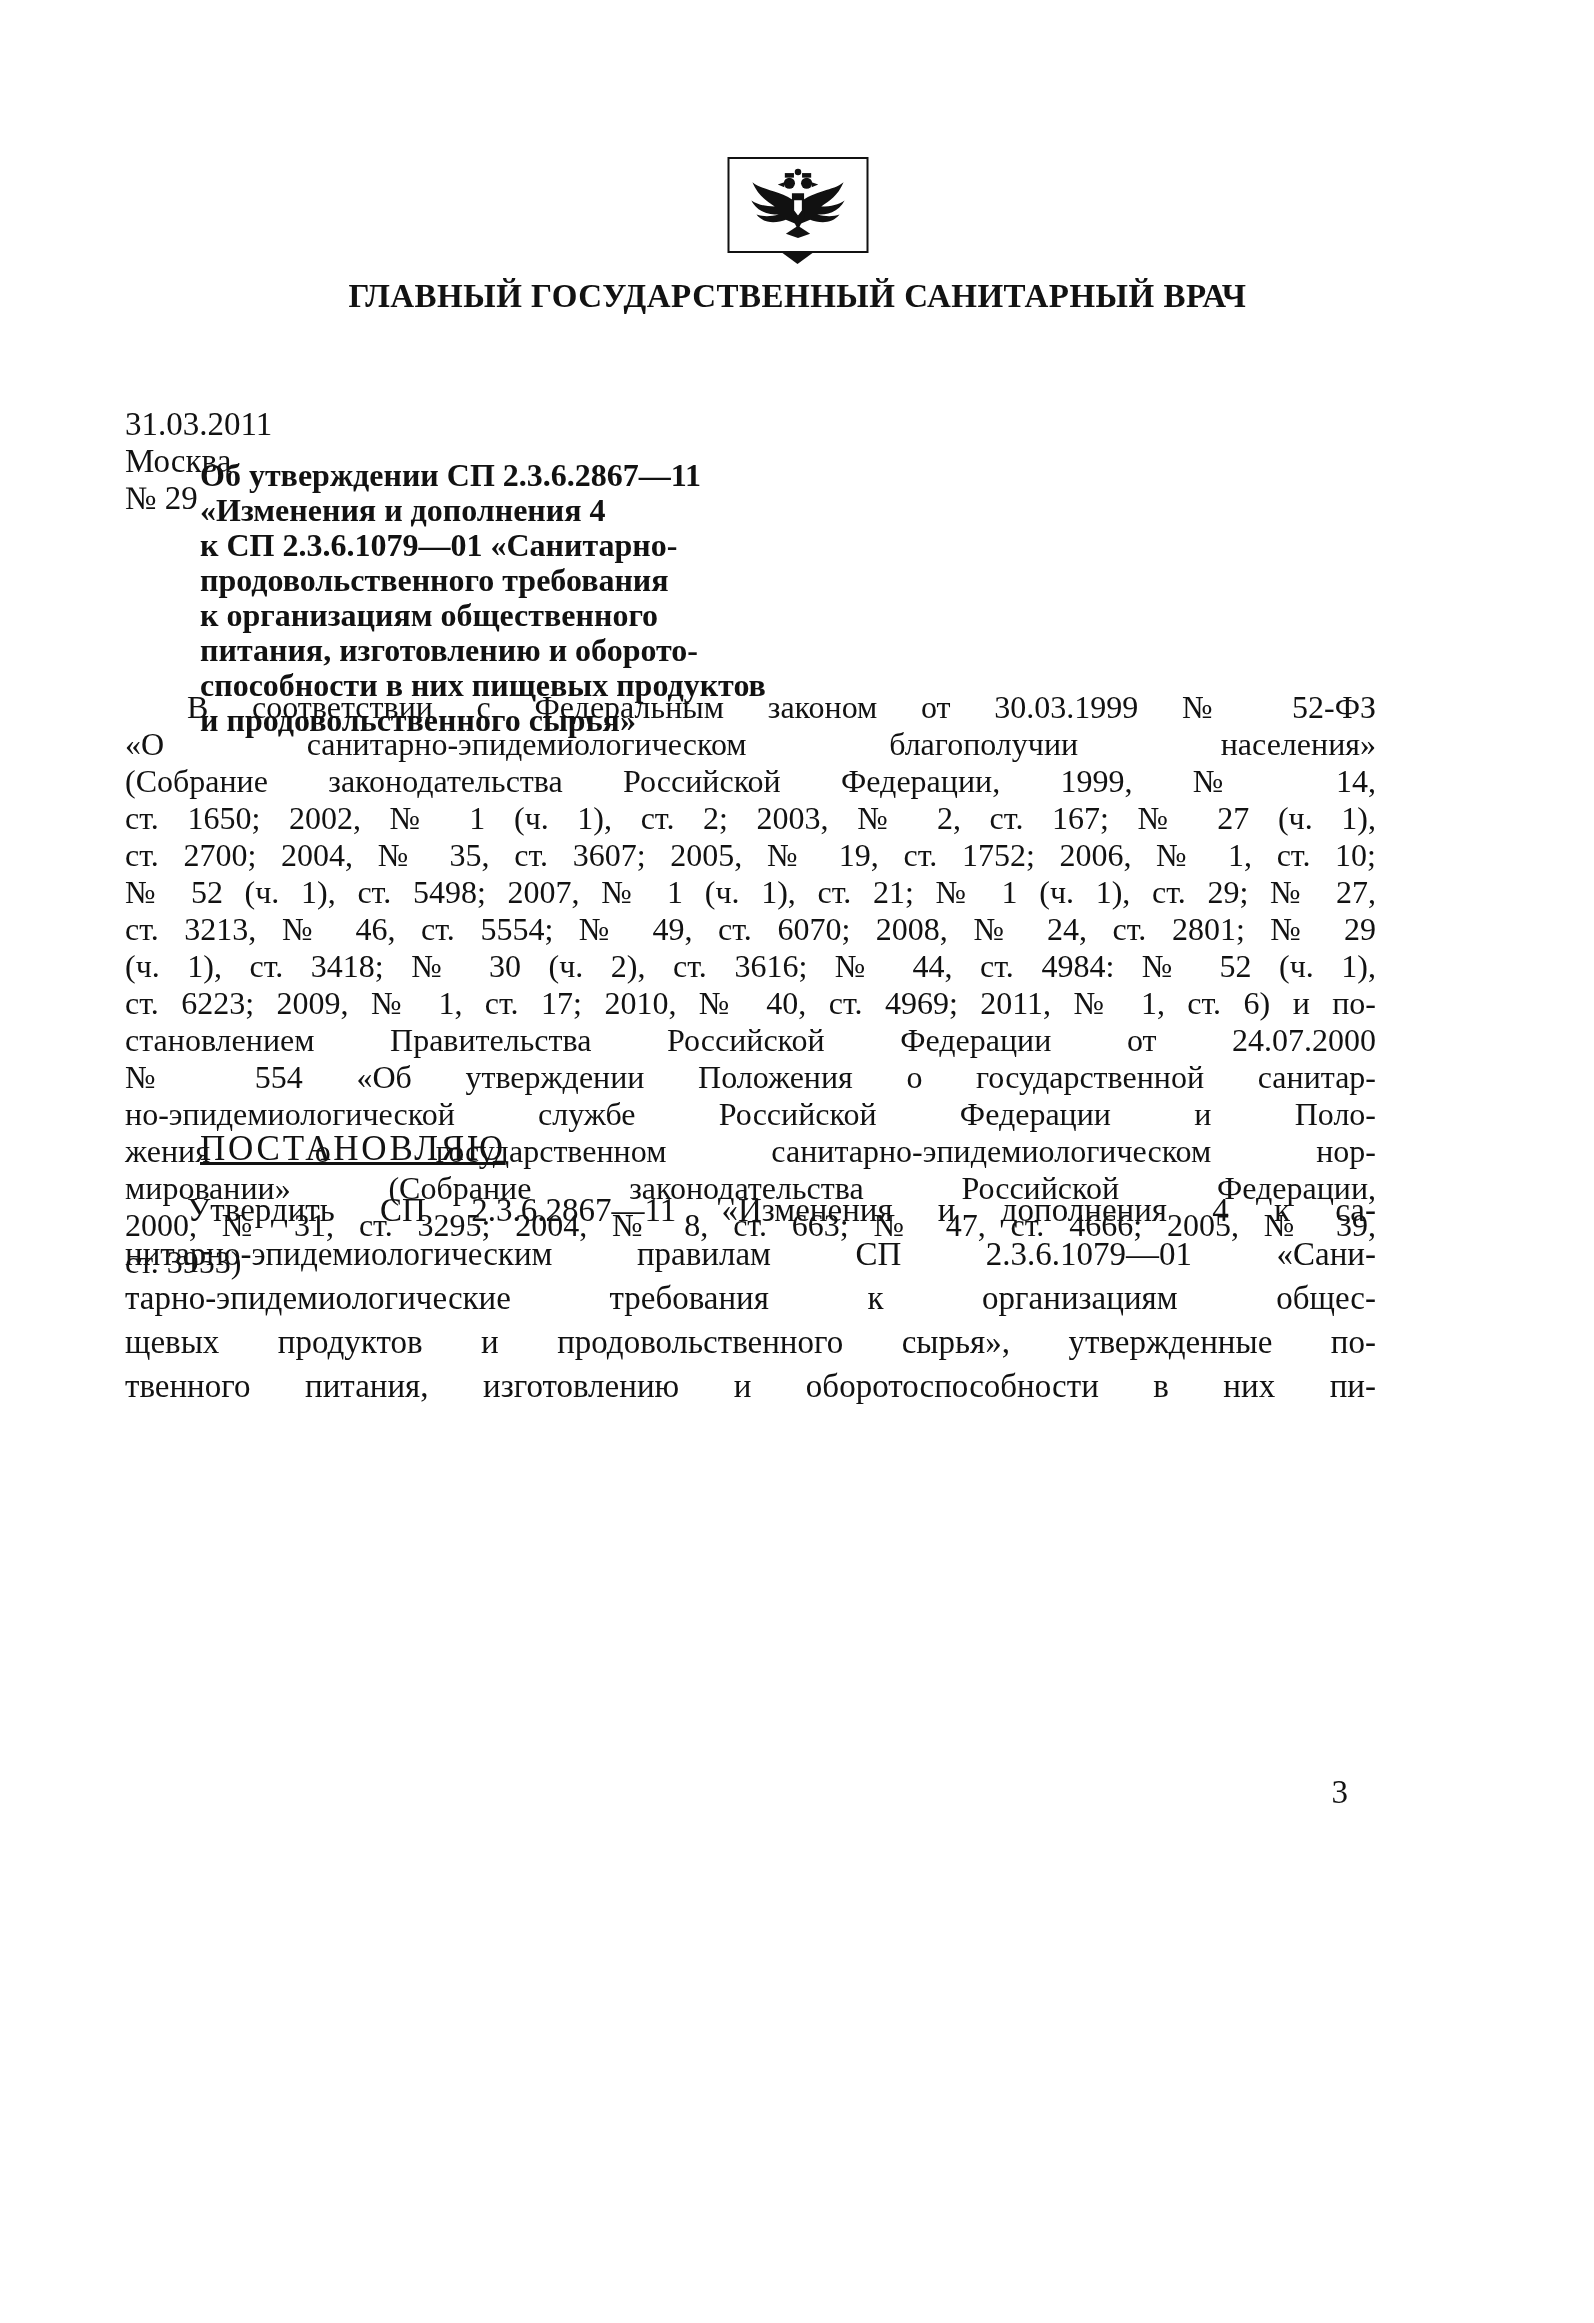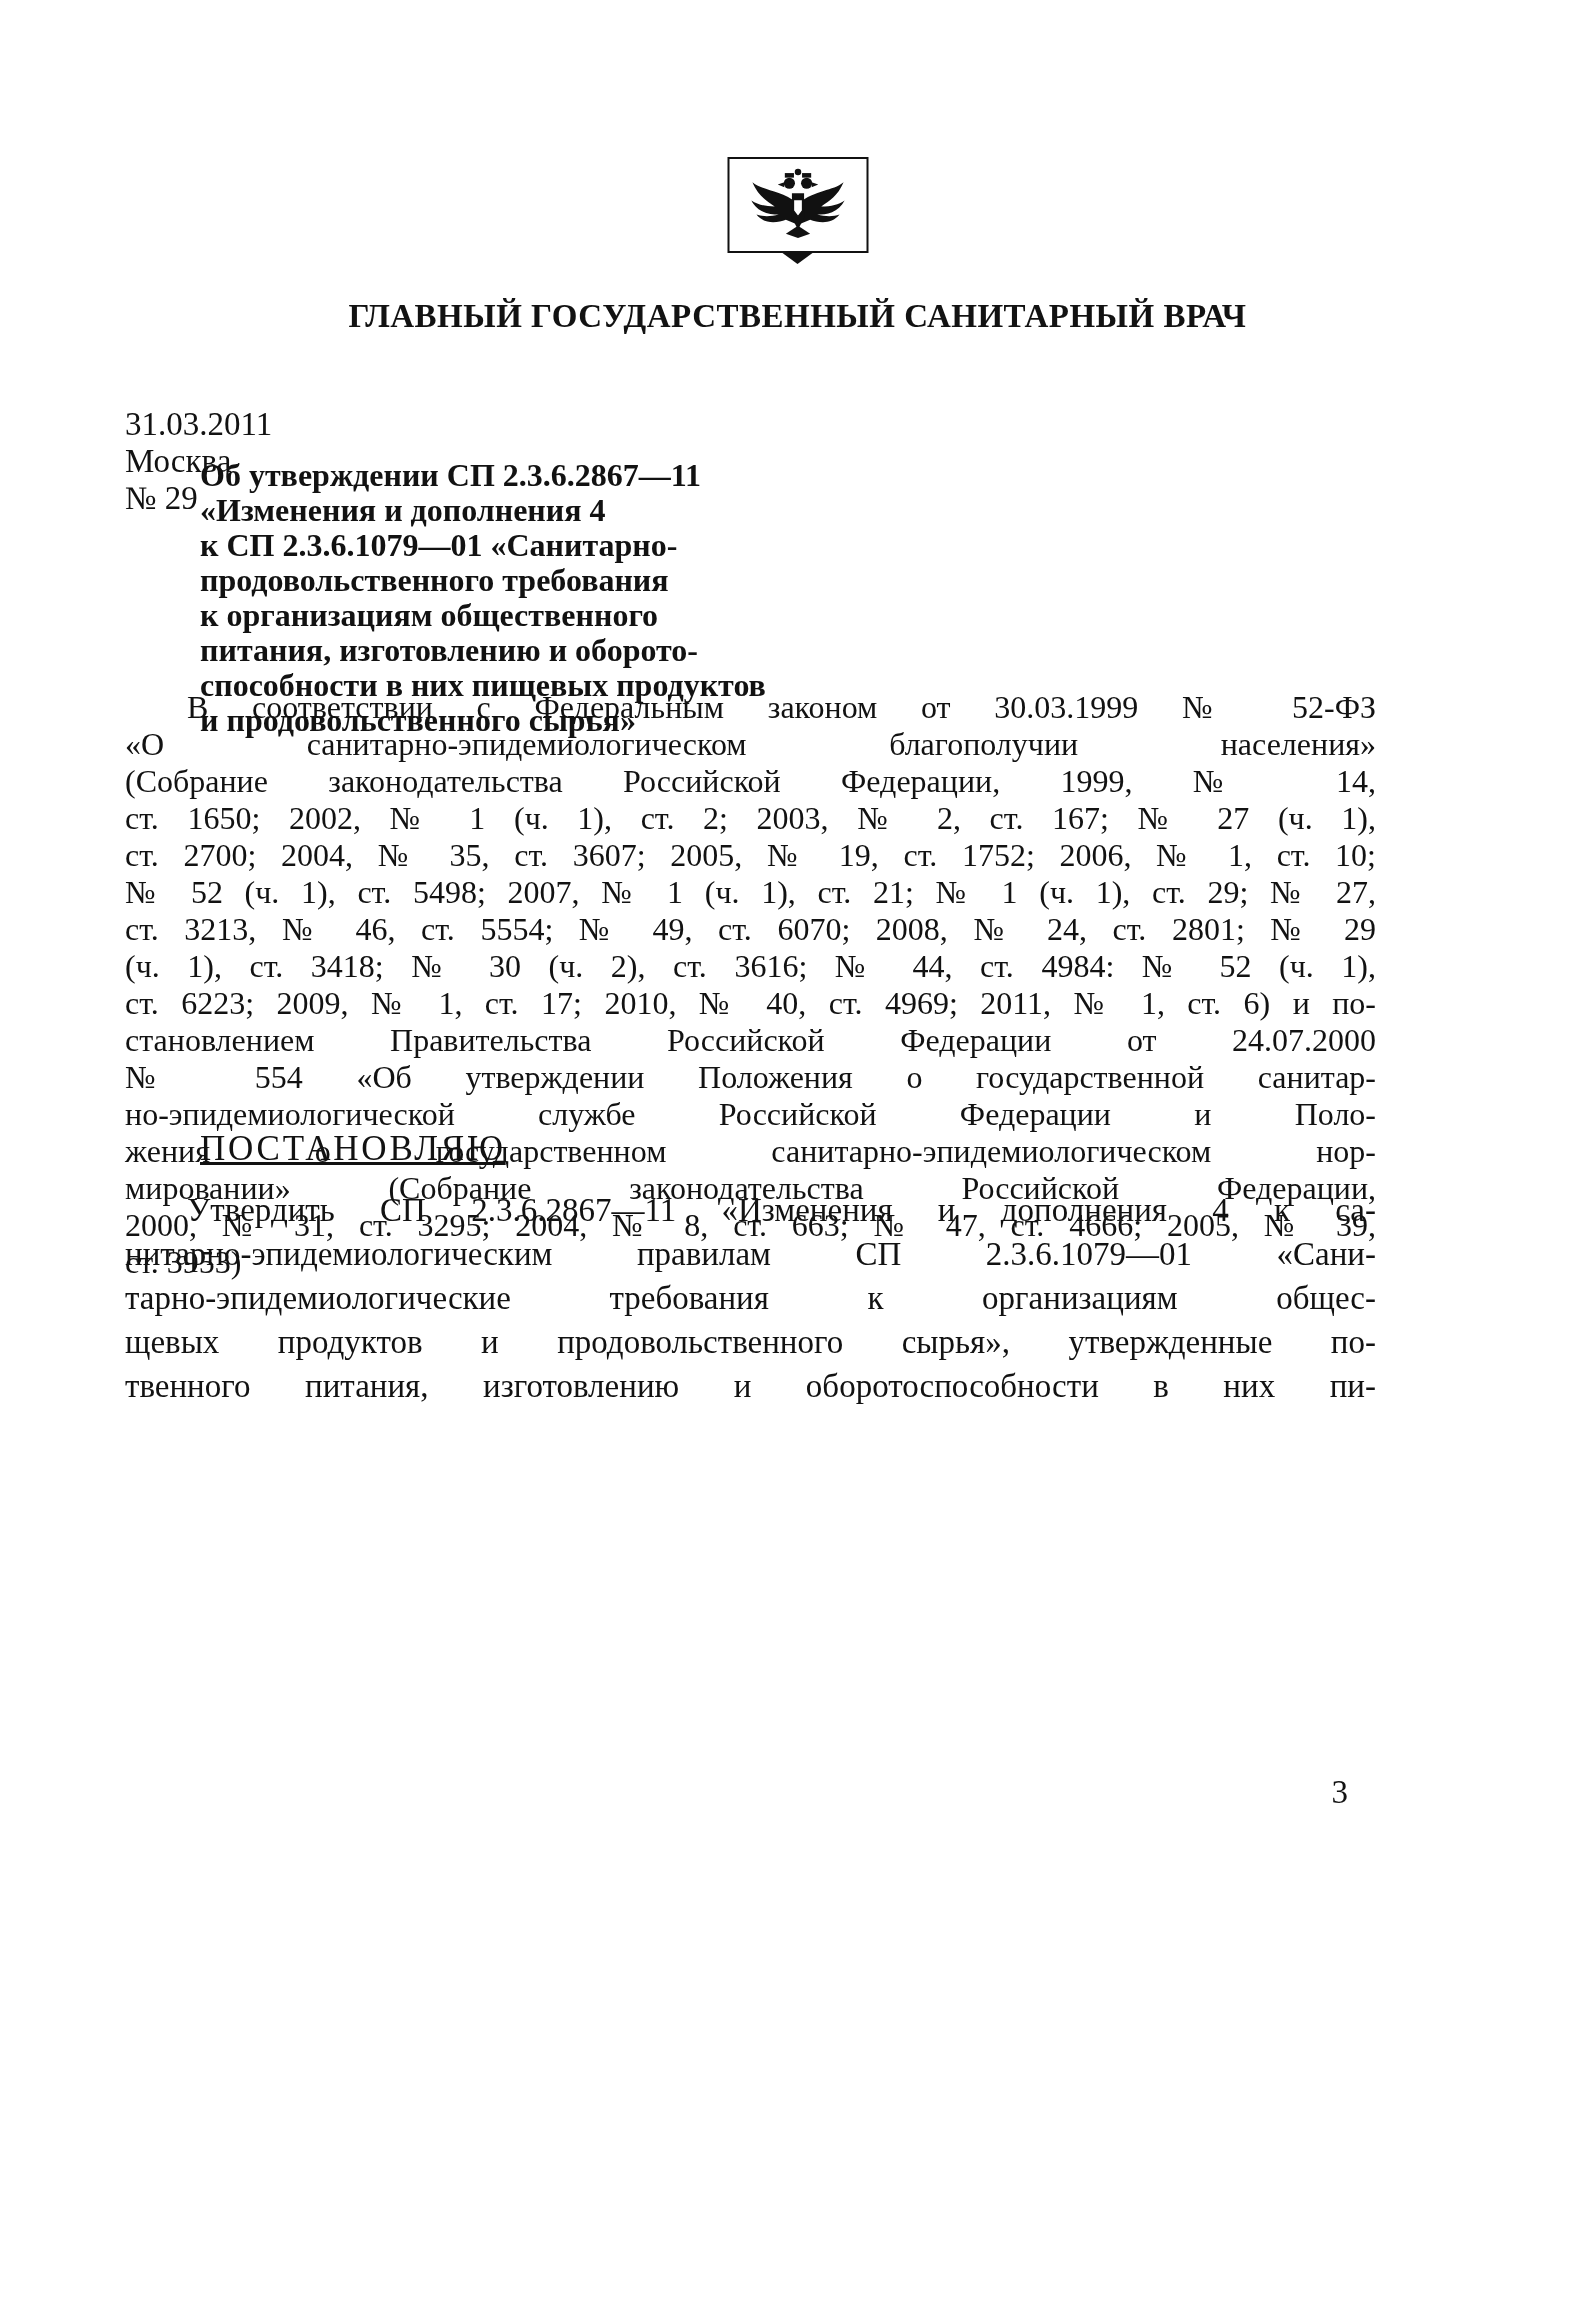--- a/index.html
+++ b/index.html
@@ -49,21 +49,20 @@
   .header {
     position: absolute;
     top: 278px;
     left: 0;
     width: 100%;
     text-align: center;
     font-weight: bold;
     font-size: 33px;
     line-height: 36px;
     letter-spacing: 0.5px;
-    margin-top: 20px;
   }
   .doc-type {
     position: absolute;
     top: 356px;
     left: 0;
     width: 100%;
     text-align: center;
     font-weight: bold;
     font-size: 38px;
     letter-spacing: 0.9px;

